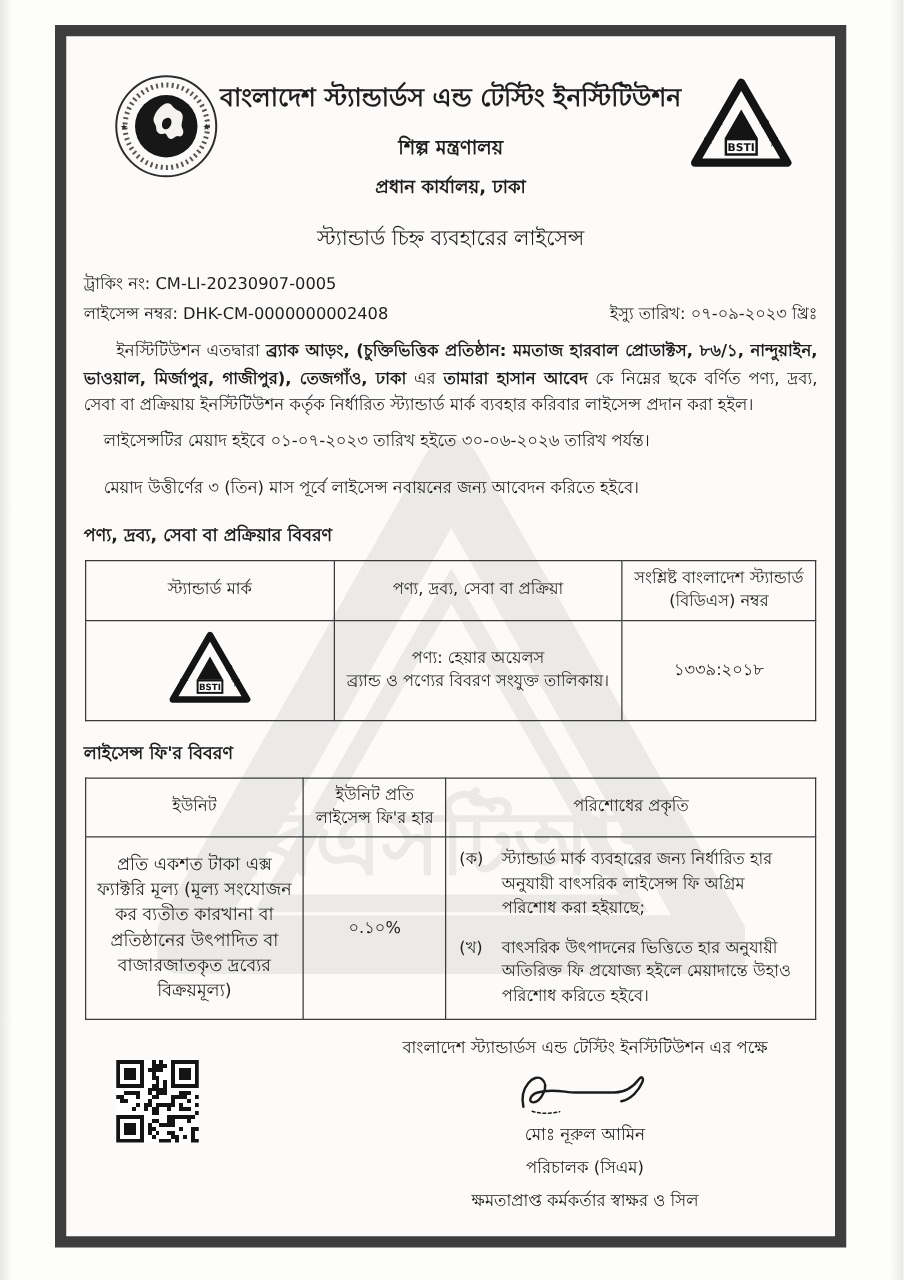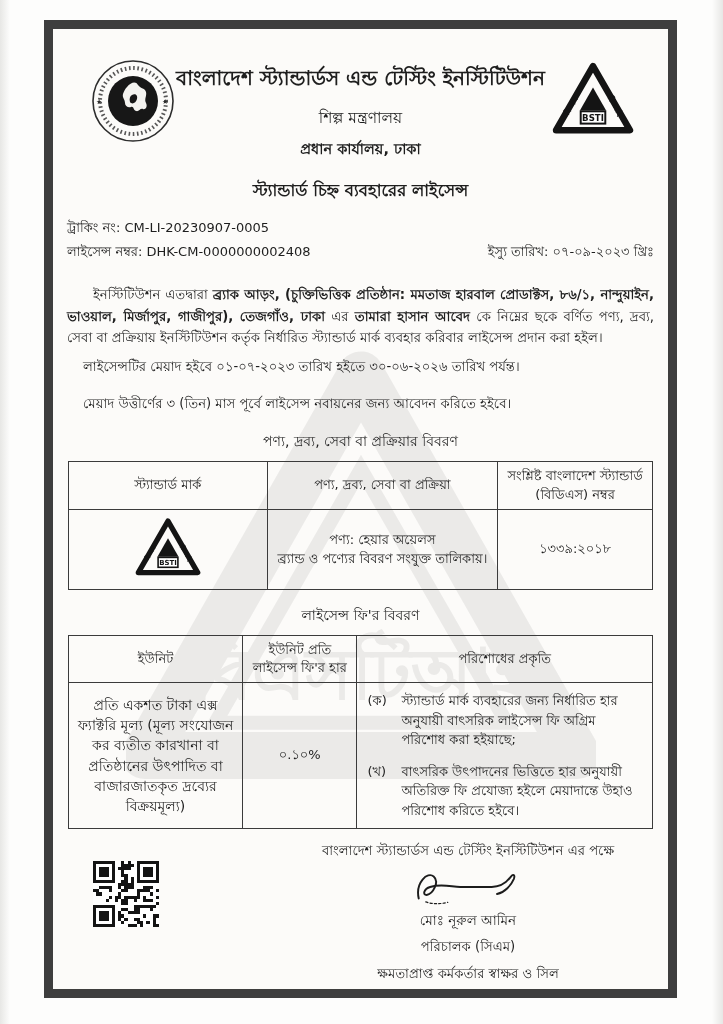--- a/index.html
+++ b/index.html
@@ -11,34 +11,34 @@
          border:9px solid #3e3e3e;background:#fcfbf9}
   .watermark{position:absolute;left:50%;top:548px;transform:translate(-50%,-50%);
              width:470px;height:470px;opacity:.085;pointer-events:none}
   .content{position:relative;z-index:1;height:100%;padding:0 14px}
 
   
   .hdr{position:relative;padding-top:22px}
   .gov-seal{position:absolute;left:24px;top:30px;width:84px;height:84px}
   .bsti-logo{position:absolute;right:20px;top:32px;width:82px;height:76px}
   .h-org{text-align:center;font-weight:bold;font-size:20px;line-height:1.25;margin:15px 104px}
-  .h-min{text-align:center;font-weight:normal;font-size:15.5px;margin-top:7px}
+  .h-min{text-align:center;font-weight:bold;font-size:15.5px;margin-top:7px}
   .h-off{text-align:center;font-weight:bold;font-size:14.5px;margin-top:6px}
-  .doc-title{text-align:center;font-weight:700;font-size:16.5px;margin-top:16px}
+  .doc-title{text-align:center;font-weight:400;font-size:16.5px;margin-top:16px}
 
   
   .meta{margin-top:13px;font-size:13px;line-height:1.55}
   .meta-row{display:flex;justify-content:space-between;margin-top:2px}
   .meta div{margin-top:2px}
 
   
-  .intro{margin-top:22px;font-size:13.2px;line-height:1.62;text-align:justify;text-indent:26px}
+  .intro{margin-top:9px;font-size:13.2px;line-height:1.62;text-align:justify;text-indent:26px}
   .conditions p{margin:9px 0 16px 16px;font-size:13.2px;line-height:1.55}
 
-  .section-title{margin-top:10px;text-align:center;font-weight:normal;font-size:14px}
+  .section-title{margin-top:10px;font-weight:bold;font-size:14px}
 
   table{width:calc(100% - 2px);margin:7px auto 0;border-collapse:collapse;table-layout:fixed}
   th,td{border:1.5px solid #3b3b3b;font-size:13px;vertical-align:middle;text-align:center;padding:5px 6px}
   th{font-weight:normal;line-height:1.4}
   .t1 col.c1{width:34%}.t1 col.c2{width:39.5%}.t1 col.c3{width:26.5%}
   .t1 th{height:44px}
   .t1 td{height:80px}
   .mark-cell svg{width:66px;height:61px}
   .prod-line{line-height:1.5}
 

